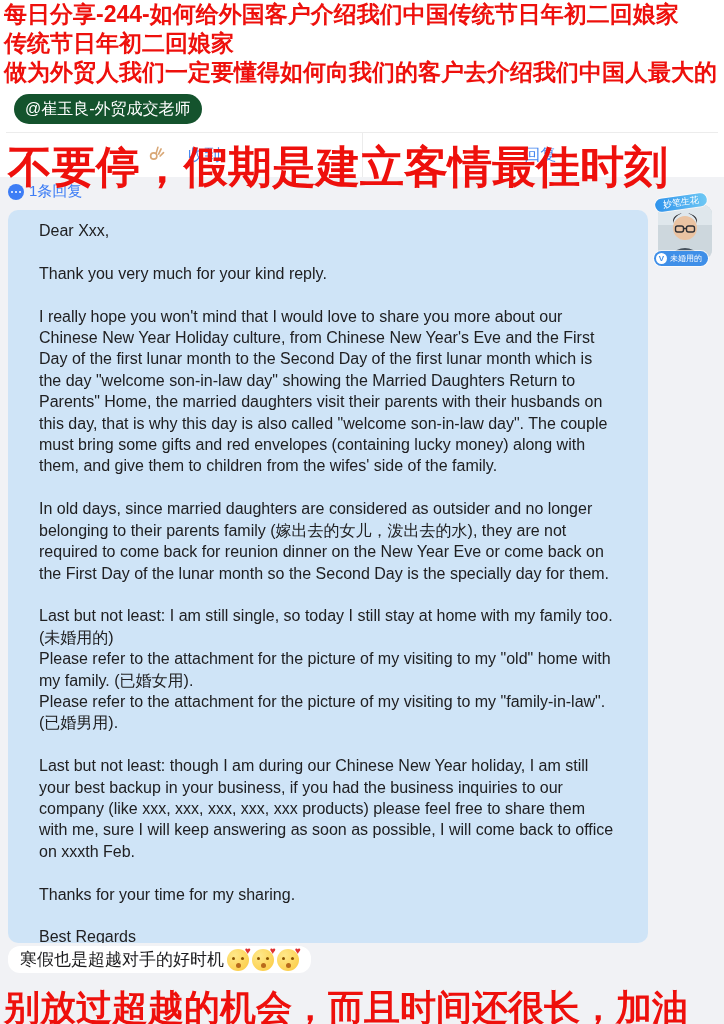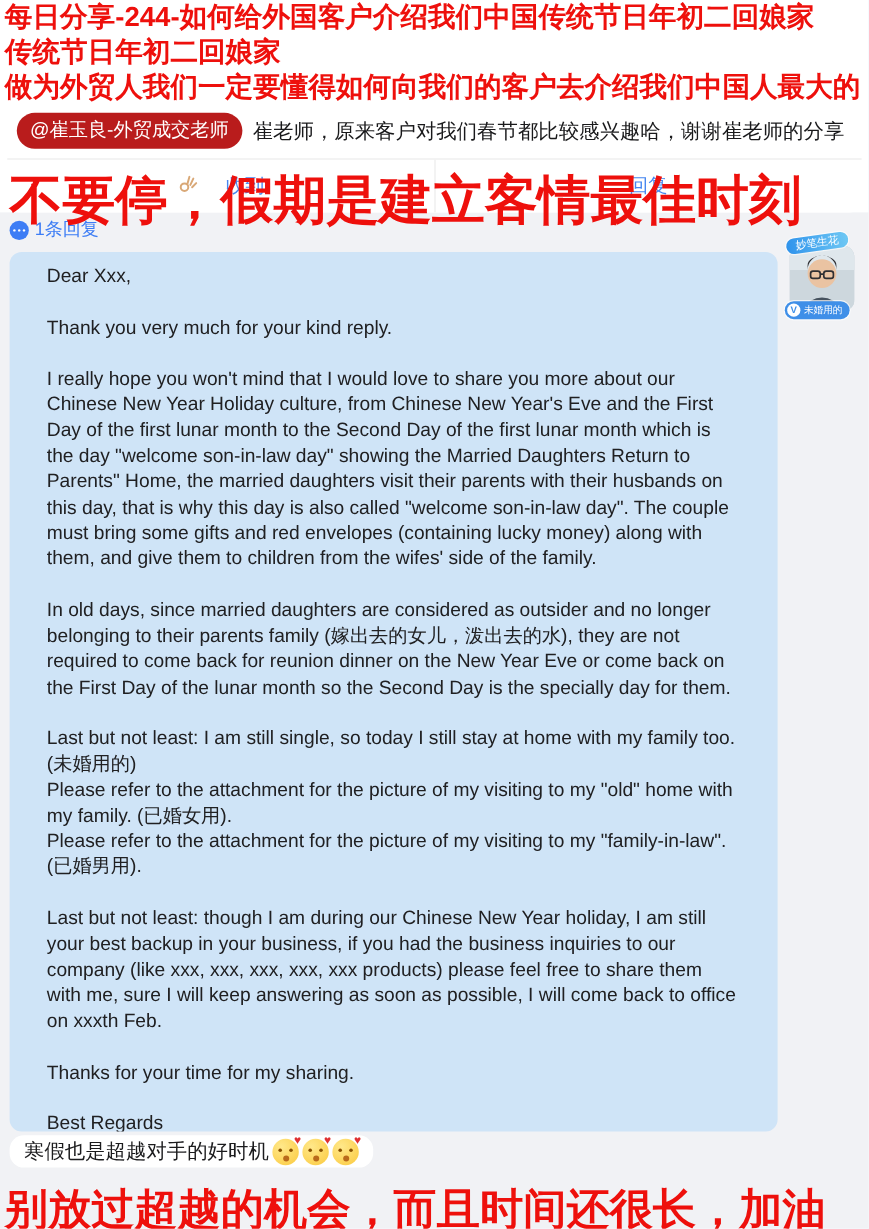--- a/index.html
+++ b/index.html
@@ -15,21 +15,21 @@
     font-size:23px;line-height:29px;}
   .title-block div{white-space:nowrap;}
   .anno-mid{top:138px;left:8px;font-size:44px;}
   .anno-bottom{top:984px;left:4px;font-size:36px;}
 
   
   .quote-card{position:absolute;top:86px;left:6px;right:6px;height:91px;background:#ffffff;
     border-radius:10px;z-index:1;}
   .quote-row{height:46px;display:flex;align-items:center;gap:9px;padding:0 8px;
     border-bottom:1px solid #ececec;overflow:hidden;}
-  .mention-pill{background:#b91c1c;color:#ffffff;font-size:16px;line-height:16px;
+  .mention-pill{background:#14532d;color:#ffffff;font-size:16px;line-height:16px;
     padding:7px 11px;border-radius:16px;white-space:nowrap;flex:0 0 auto;}
   .quote-text{font-size:17px;color:#19191b;white-space:nowrap;overflow:hidden;}
   .action-row{height:44px;display:flex;}
   .action-btn{flex:1;display:flex;align-items:center;justify-content:center;gap:23px;
     color:#4687f0;font-size:16px;cursor:pointer;}
   .action-btn.right{border-left:1px solid #ececec;}
 
   
   .replies-link{position:absolute;top:182px;left:8px;display:flex;align-items:center;gap:5px;
     color:#3d7df5;font-size:15px;z-index:2;cursor:pointer;}
@@ -73,21 +73,20 @@
 
 <div class="title-block">
   <div>每日分享-244-如何给外国客户介绍我们中国传统节日年初二回娘家</div>
   <div>传统节日年初二回娘家</div>
   <div>做为外贸人我们一定要懂得如何向我们的客户去介绍我们中国人最大的</div>
 </div>
 
 <div class="quote-card">
   <div class="quote-row">
     <span class="mention-pill">@崔玉良-外贸成交老师</span>
-    <span class="quote-text">崔老师，原来客户对我们春节都比较感兴趣哈，谢谢崔老师的分享</span>
   </div>
   <div class="action-row">
     <div class="action-btn">
       <span>
         <svg width="18" height="18" viewBox="0 0 24 24" fill="none">
           <circle cx="9" cy="16" r="4.2" stroke="#d9a877" stroke-width="2.2"></circle>
           <path d="M12.2 12.5 L14.5 4.5 M15.5 13.5 L18.8 6.5 M17.5 16 L22 11.5" stroke="#d9a877" stroke-width="2.2" stroke-linecap="round"></path>
         </svg>
       </span>
       <span>收到</span>

